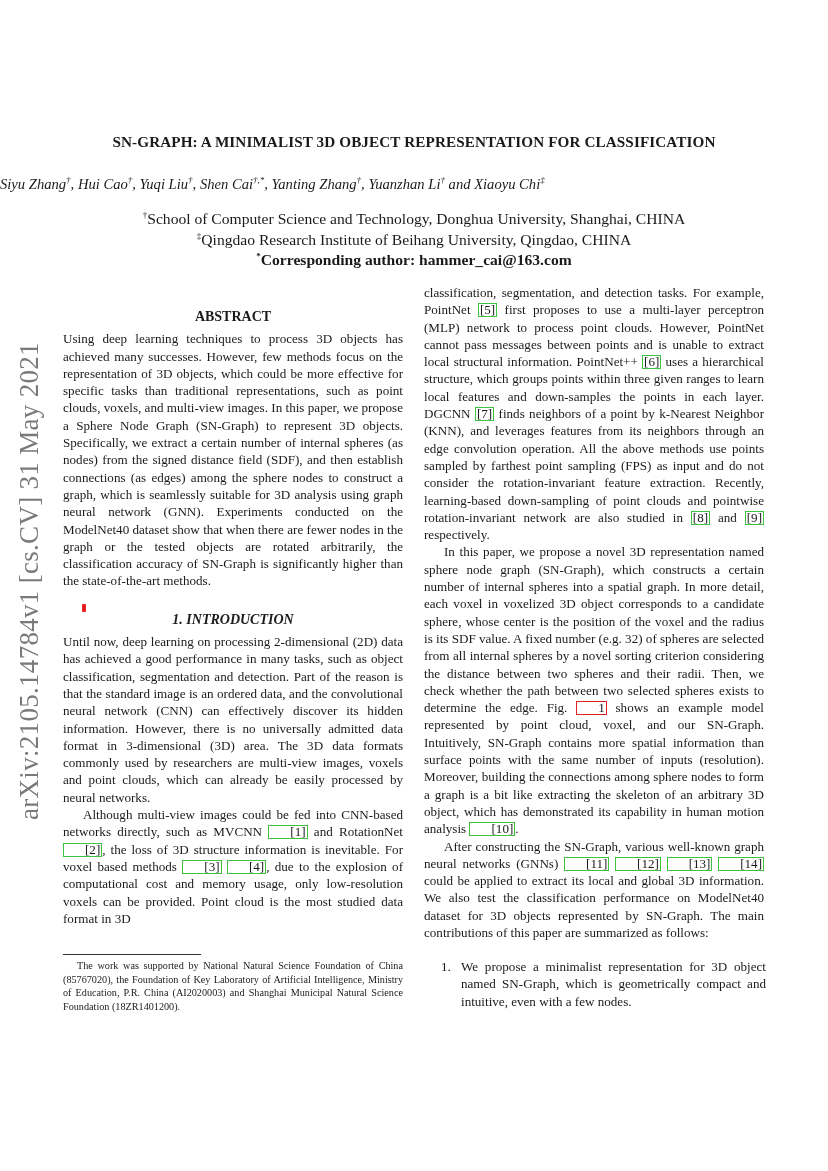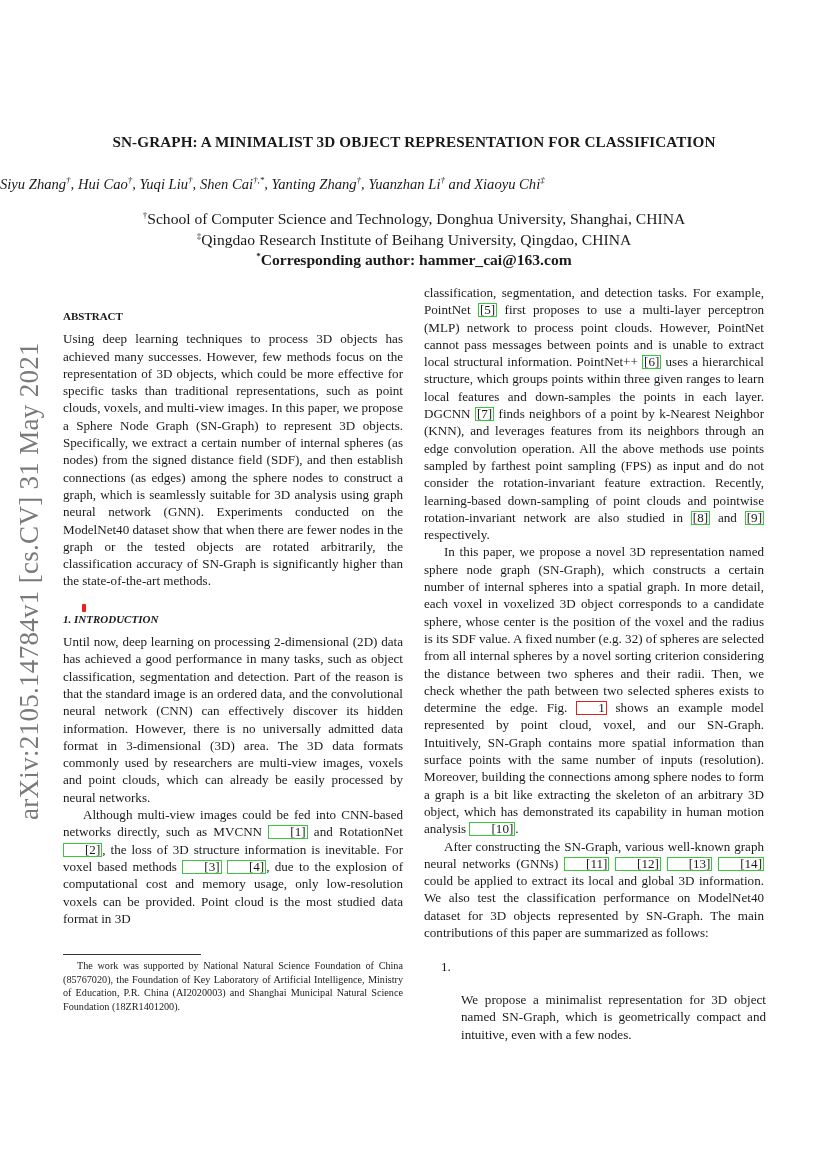--- a/index.html
+++ b/index.html
@@ -20,33 +20,33 @@
     position: absolute; left: 0; width: 828px; top: 176px; text-align: left;
     font-style: italic; font-size: 14.6px;
   }
   .affil {
     position: absolute; left: 0; width: 828px; text-align: center; font-size: 15.6px;
   }
   sup { font-size: 9px; vertical-align: super; line-height: 0; }
   .col { position: absolute; width: 340px; font-size: 13.1px; line-height: 17.3px; text-align: justify; }
   .col-left { left: 63px; top: 308px; }
   .col-right { left: 424px; top: 284px; }
-  .sec-head { text-align: left; font-weight: bold; font-size: 11px; margin: 0 0 5px 0; }
+  .sec-head { text-align: center; font-weight: bold; font-size: 14px; margin: 0 0 5px 0; }
   p { margin: 0; }
   .indent { text-indent: 20px; }
   .gap { height: 9px; }
   .cite { border: 1px solid #3cc43c; padding: 0 1px; line-height: 12px; display: inline-block; }
   .figref { border: 1px solid #e02020; padding: 0 1px; line-height: 12px; display: inline-block; }
   .red-mark { display: inline-block; width: 4px; height: 8px; background: #e82020; border-radius: 1px; margin-left: 19px; }
   .footnote-rule { position: absolute; left: 63px; top: 954px; width: 138px; border-top: 1px solid #333; }
   .footnote { position: absolute; left: 63px; top: 959px; width: 340px; font-size: 10.2px; line-height: 13.6px; text-align: justify; text-indent: 14px; }
   .contrib-list { position: absolute; left: 441px; top: 958px; width: 325px; font-size: 13.1px; line-height: 17.3px; }
   .contrib-item { display: flex; }
   .contrib-num { width: 20px; flex: 0 0 20px; }
-  .contrib-text { flex: 1; margin-top: 33px; }
+  .contrib-text { flex: 1; }
 </style>
 </head>
 <body>
 
 <div class="arxiv-stamp">arXiv:2105.14784v1  [cs.CV]  31 May 2021</div>
 
 <div class="title">SN-GRAPH: A MINIMALIST 3D OBJECT REPRESENTATION FOR CLASSIFICATION</div>
 
 <div class="authors">
   <span>Siyu Zhang</span><sup>†</sup><span>, </span>

